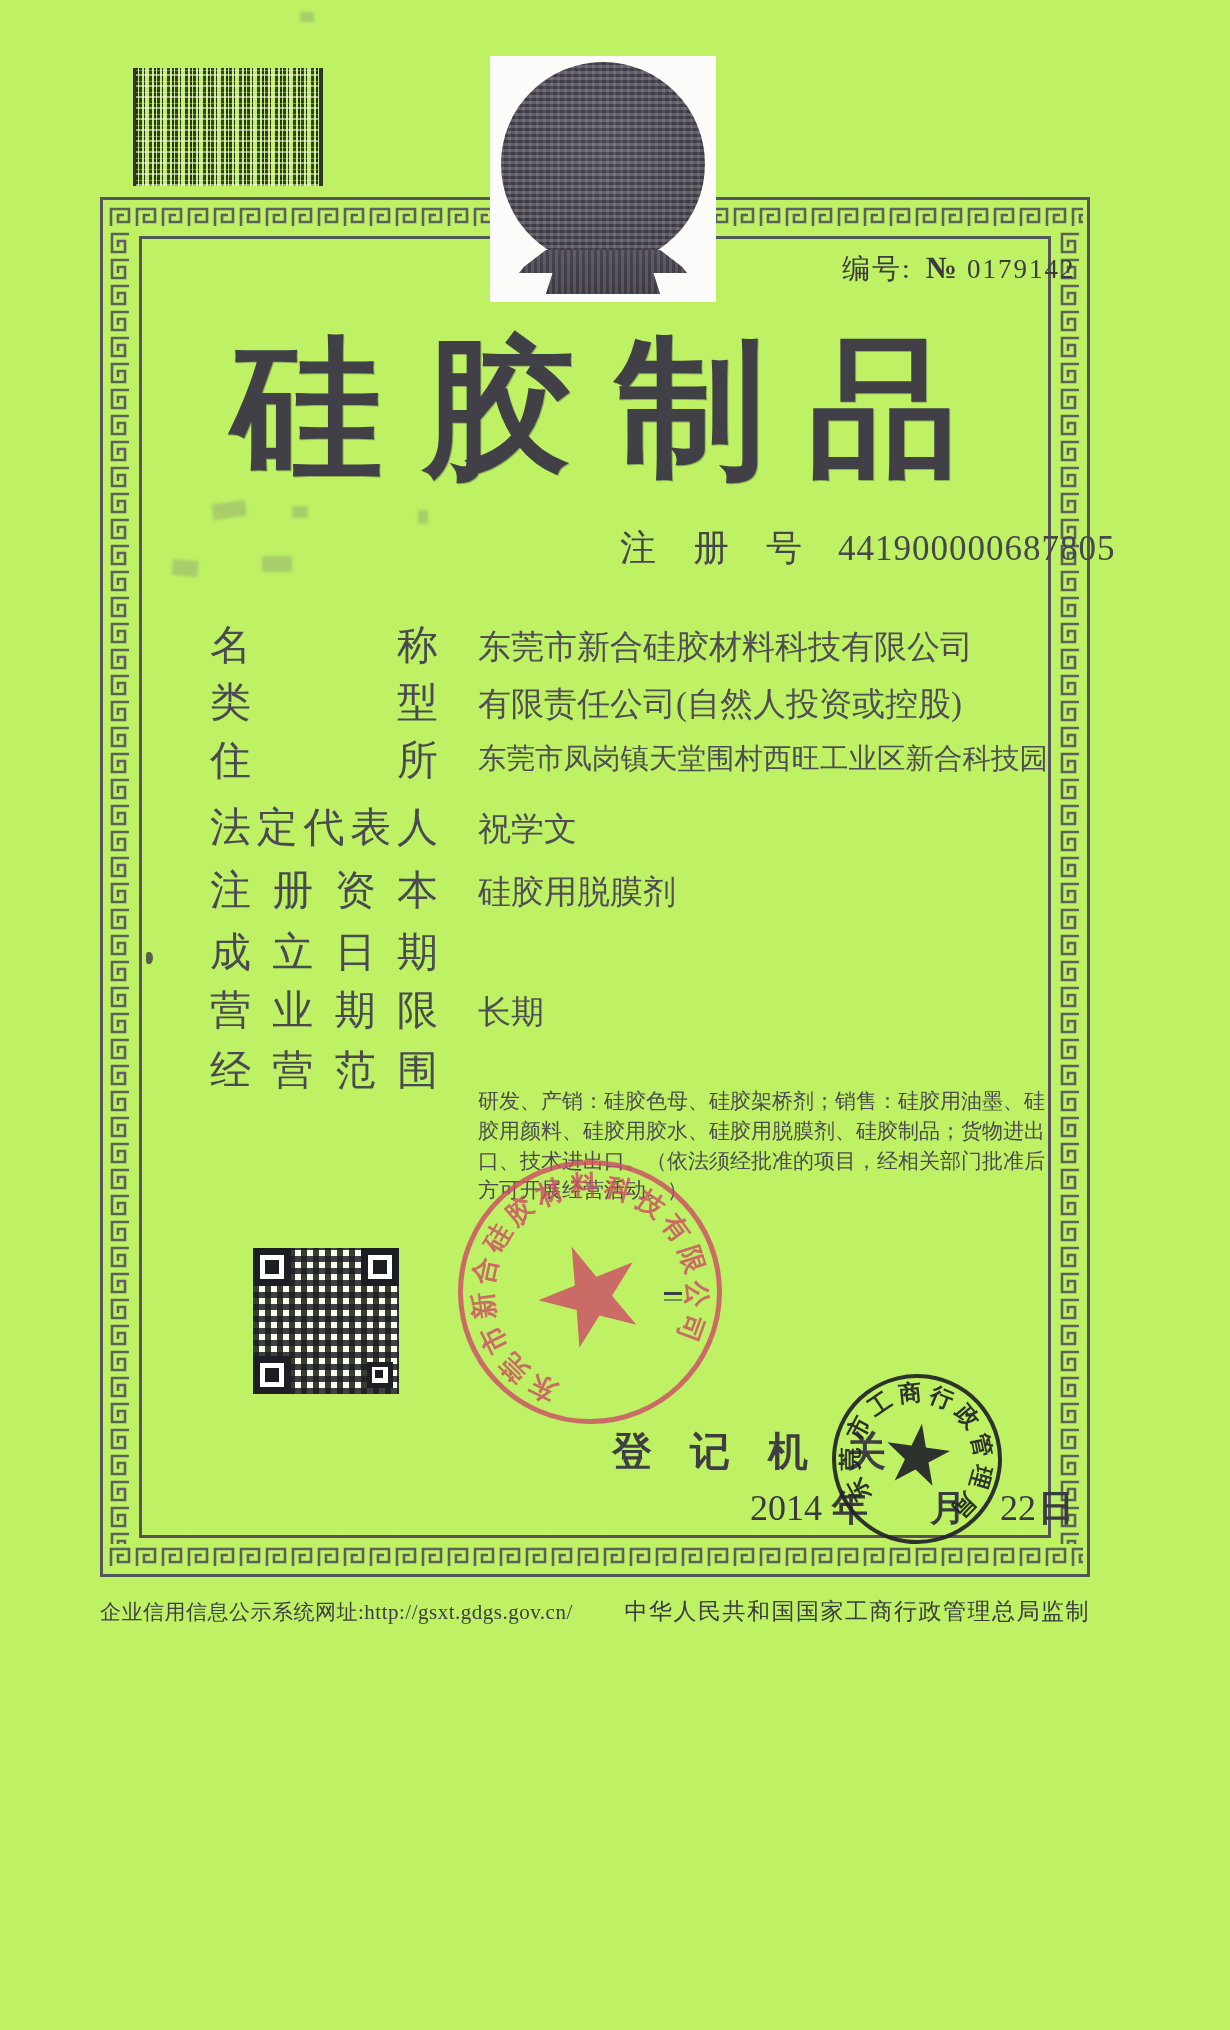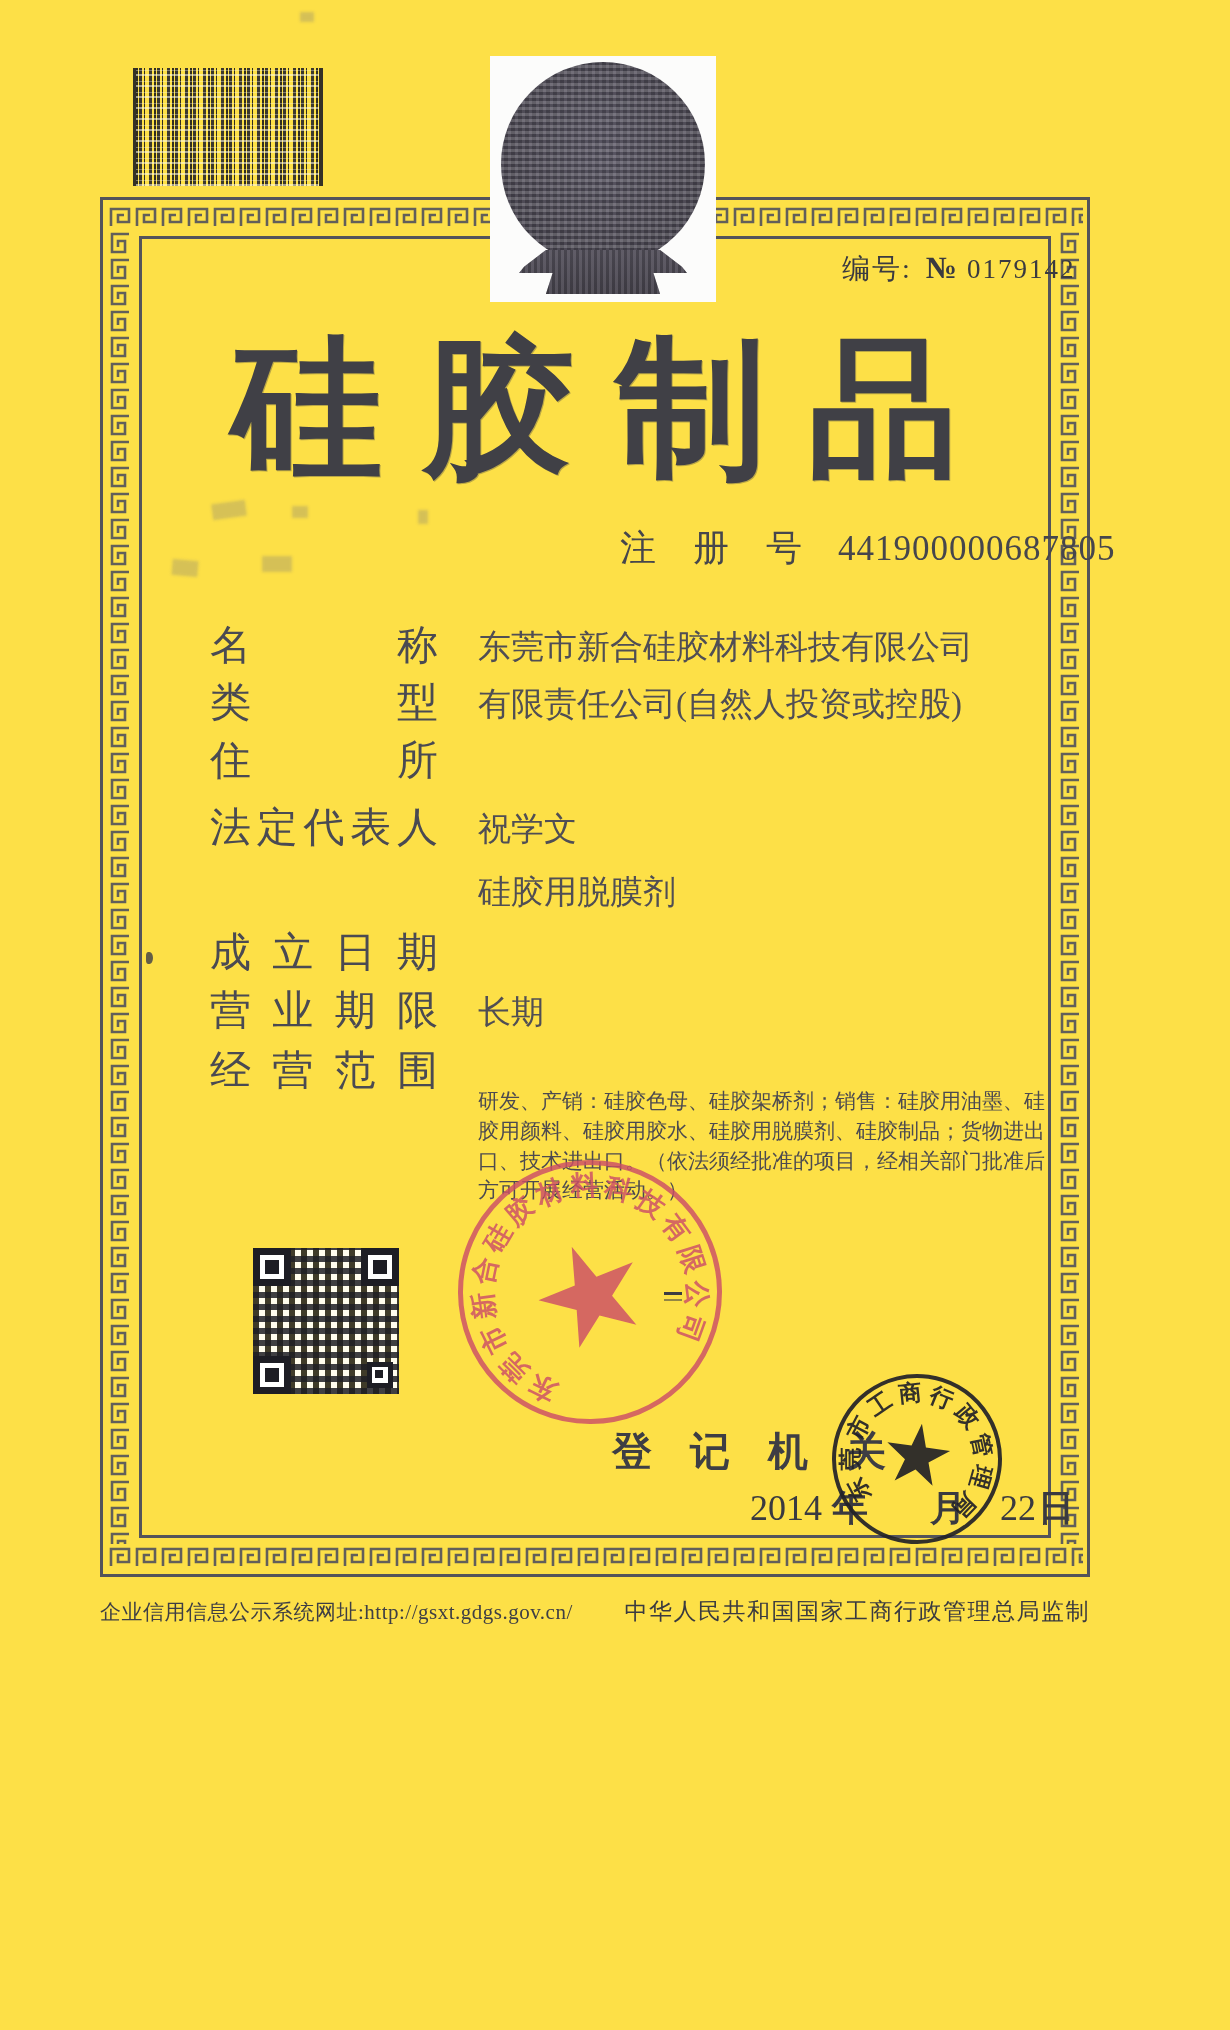--- a/index.html
+++ b/index.html
@@ -1,17 +1,17 @@
 <!DOCTYPE html>
 <html><head>
 <meta charset="utf-8">
 <style>
   * { margin:0; padding:0; box-sizing:border-box; }
   body { background:#ffffff; font-family:"Liberation Serif", serif; }
-  .page { position:relative; width:1230px; height:2030px; background:#fde047; overflow:hidden; }
+  .page { position:relative; width:1230px; height:2030px; background:#bef264; overflow:hidden; }
 
   
   .barcode { position:absolute; left:133px; top:68px; width:190px; height:118px;
     background:
       repeating-linear-gradient(0deg, rgba(255,255,255,.55) 0 2px, rgba(0,0,0,0) 2px 5px, rgba(255,255,255,.35) 5px 6px, rgba(0,0,0,0) 6px 11px),
       repeating-linear-gradient(90deg, #15151a 0 2px, rgba(0,0,0,0) 2px 3px, #20202a 3px 6px, rgba(0,0,0,0) 6px 8px, #15151a 8px 9px, rgba(0,0,0,0) 9px 13px, #23232b 13px 16px, rgba(0,0,0,0) 16px 18px);
     border-left:3px solid #1a1a22; border-right:4px solid #1a1a22; opacity:.88; }
 
   .emblem-wrap { position:absolute; left:490px; top:56px; width:226px; height:246px; background:#fcfcfb; z-index:4; }
   .emblem-circle { width:204px; height:204px; margin:6px auto 0; border-radius:50%;
@@ -174,26 +174,28 @@
     <div class="row row-1">
       <span class="lab">名称</span>
       <span class="val">东莞市新合硅胶材料科技有限公司</span>
     </div>
     <div class="row row-2">
       <span class="lab">类型</span>
       <span class="val">有限责任公司(自然人投资或控股)</span>
     </div>
     <div class="row row-3">
       <span class="lab">住所</span>
+      <span class="val">东莞市凤岗镇天堂围村西旺工业区新合科技园</span>
     </div>
     <div class="row row-4">
       <span class="lab">法定代表人</span>
       <span class="val">祝学文</span>
     </div>
     <div class="row row-5">
+      <span class="lab">注册资本</span>
       <span class="val">硅胶用脱膜剂</span>
     </div>
     <div class="row row-6">
       <span class="lab">成立日期</span>
     </div>
     <div class="row row-7">
       <span class="lab">营业期限</span>
       <span class="val">长期</span>
     </div>
     <div class="row row-8">

